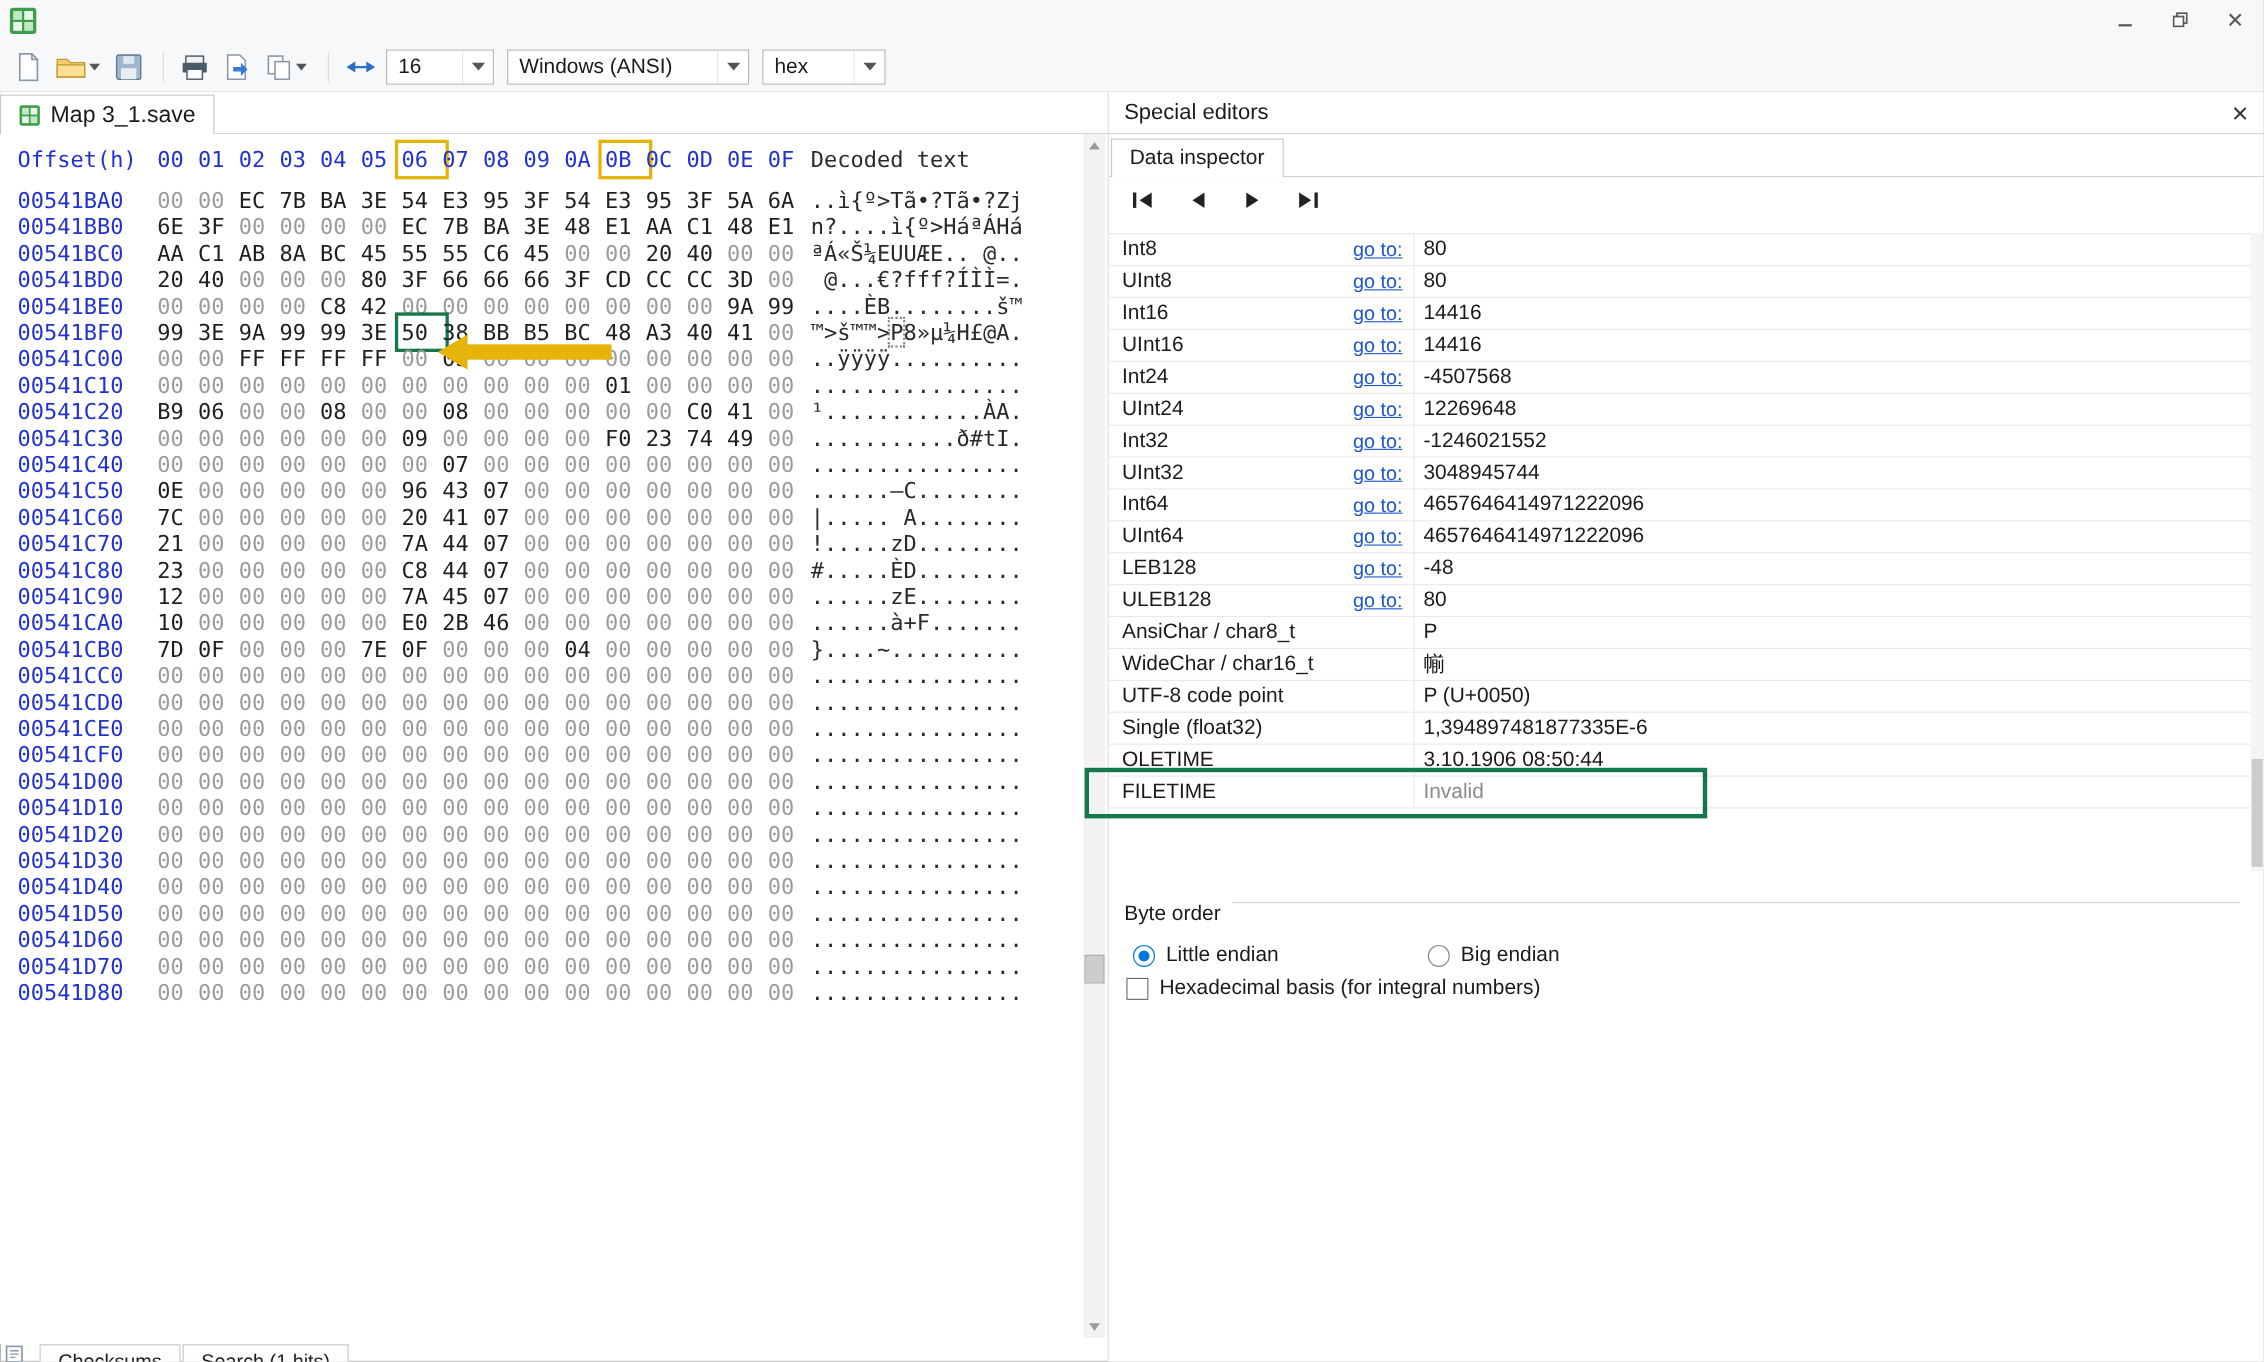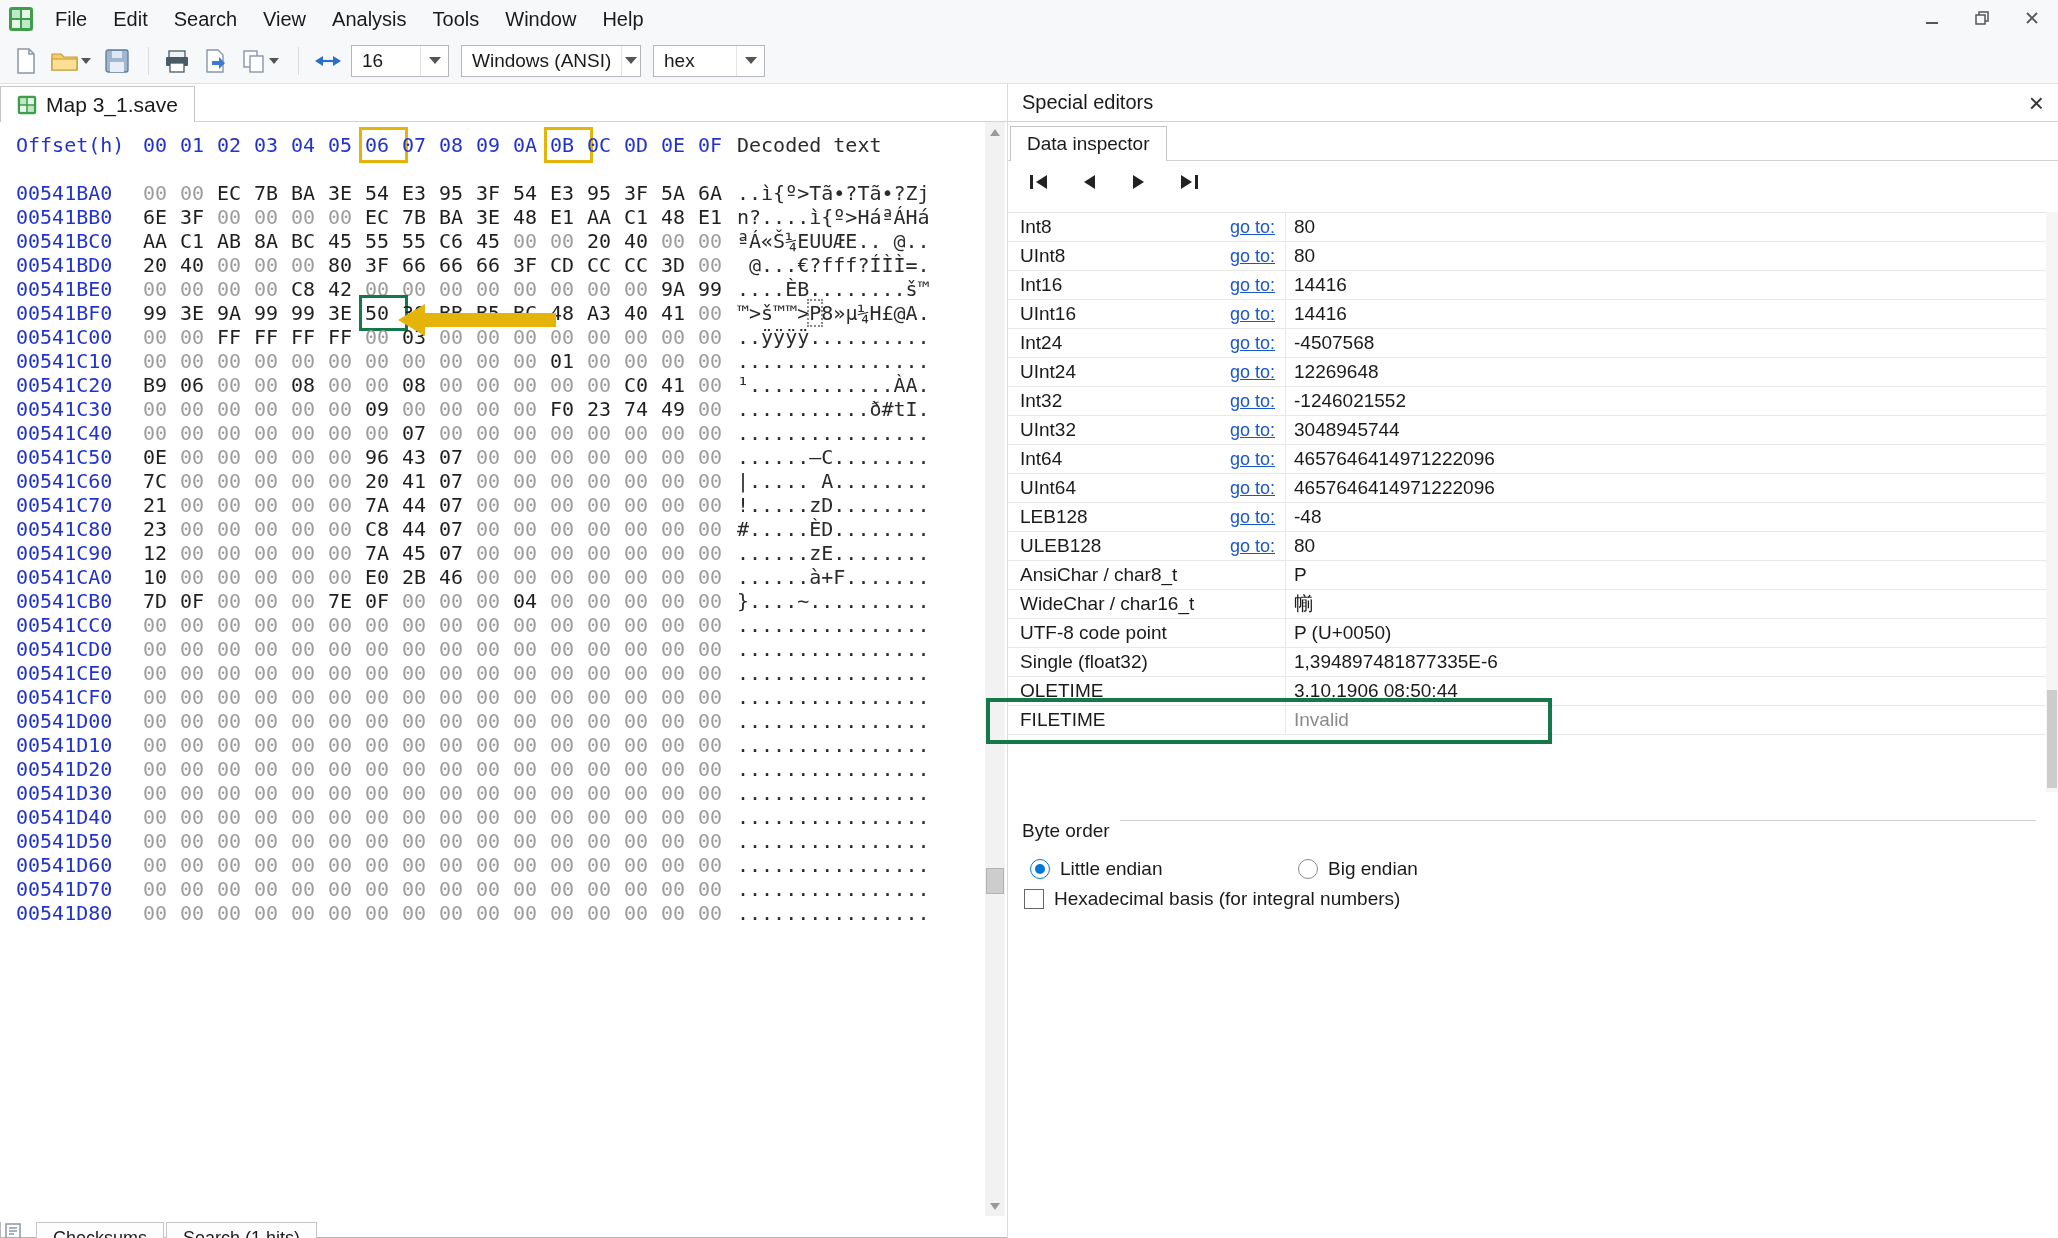--- a/index.html
+++ b/index.html
@@ -19,30 +19,30 @@
   
   .toolbar{position:absolute;left:0;top:38px;width:2058px;height:46px;background:#f7f8f9;border-bottom:1px solid #e0e0e0;display:flex;align-items:center;padding-left:10px}
   .tbtn{height:34px;display:flex;align-items:center;justify-content:center;padding:0 5px;margin-right:4px}
   .dd-arrow{width:0;height:0;border-left:5px solid transparent;border-right:5px solid transparent;border-top:6px solid #555;margin-left:3px}
   .tsep{width:1px;height:28px;background:#dcdcdc;margin:0 10px}
   .combo{height:32px;background:#fff;border:1px solid #b4b6ba;display:flex;align-items:center;font-size:19px;margin-right:12px}
   .combo .val{padding:0 10px;flex:1;white-space:nowrap}
   .combo .dd{width:28px;height:100%;display:flex;align-items:center;justify-content:center;border-left:1px solid #e4e4e4}
   .combo .dd::after{content:"";width:0;height:0;border-left:6px solid transparent;border-right:6px solid transparent;border-top:7px solid #555}
   .combo.w-rowlen{width:98px}
-  .combo.w-enc{width:180px}
+  .combo.w-enc{width:220px}
   .combo.w-base{width:112px}
   
   .tabstrip{position:absolute;left:0;top:84px;width:1007px;height:38px;background:#fff;border-bottom:1px solid #d2d2d2}
   .doc-tab{position:absolute;left:0;top:2px;height:36px;background:#fff;border:1px solid #c6c6c6;border-bottom:none;display:flex;align-items:center;gap:9px;padding:0 16px;font-size:21px;z-index:2}
   .tab-icon{width:20px;height:20px}
   
   .hexview{position:absolute;left:0;top:122px;width:985px;height:1100px;background:#fff;font-family:"DejaVu Sans Mono",monospace;font-size:20px}
   .hexhead{display:flex;height:26px;margin-top:10px;color:#2233cc;align-items:center}
-  .hexrows{margin-top:23px}
+  .hexrows{margin-top:12px}
   .hexrow{display:flex;height:24px;align-items:center}
   .offset{width:143px;padding-left:16px;color:#2233cc;flex:0 0 auto}
   .byte{width:37px;flex:0 0 auto;color:#1f1f1f}
   .byte.zero{color:#9c9c9c}
   .colhead{width:37px;flex:0 0 auto}
   .decoded{margin-left:2px;white-space:pre;color:#2a2a2a}
   .ann-yellow-col{outline:3px solid #e4b40a;outline-offset:3px}
   .sel-byte{outline:3px solid #15784a;outline-offset:3px}
   .sel-char{outline:2px dotted #888}
   
@@ -97,30 +97,20 @@
 <body>
 
 <div class="menubar">
   <svg class="app-icon" viewBox="0 0 26 26">
     <rect x="1" y="1" width="24" height="24" rx="3" fill="#3f9e49"></rect>
     <rect x="4" y="4" width="8" height="8" fill="#bfe8c4"></rect>
     <rect x="14" y="4" width="8" height="8" fill="#e8f6ea"></rect>
     <rect x="4" y="14" width="8" height="8" fill="#e8f6ea"></rect>
     <rect x="14" y="14" width="8" height="8" fill="#bfe8c4"></rect>
   </svg>
-  <div class="menu-items" id="menu-items">
-      <div class="menu-item">File</div>
-      <div class="menu-item">Edit</div>
-      <div class="menu-item">Search</div>
-      <div class="menu-item">View</div>
-      <div class="menu-item">Analysis</div>
-      <div class="menu-item">Tools</div>
-      <div class="menu-item">Window</div>
-      <div class="menu-item">Help</div>
-    </div>
   <div class="win-controls">
     <div class="win-btn">
       <svg width="14" height="14">
           <rect x="1" y="11" width="12" height="2" fill="#555"></rect>
         </svg>
     </div>
     <div class="win-btn">
       <svg width="14" height="14">
         <rect x="4" y="1" width="9" height="9" fill="none" stroke="#555" stroke-width="1.5"></rect>
         <rect x="1" y="4" width="9" height="9" fill="#f7f8f9" stroke="#555" stroke-width="1.5"></rect>

